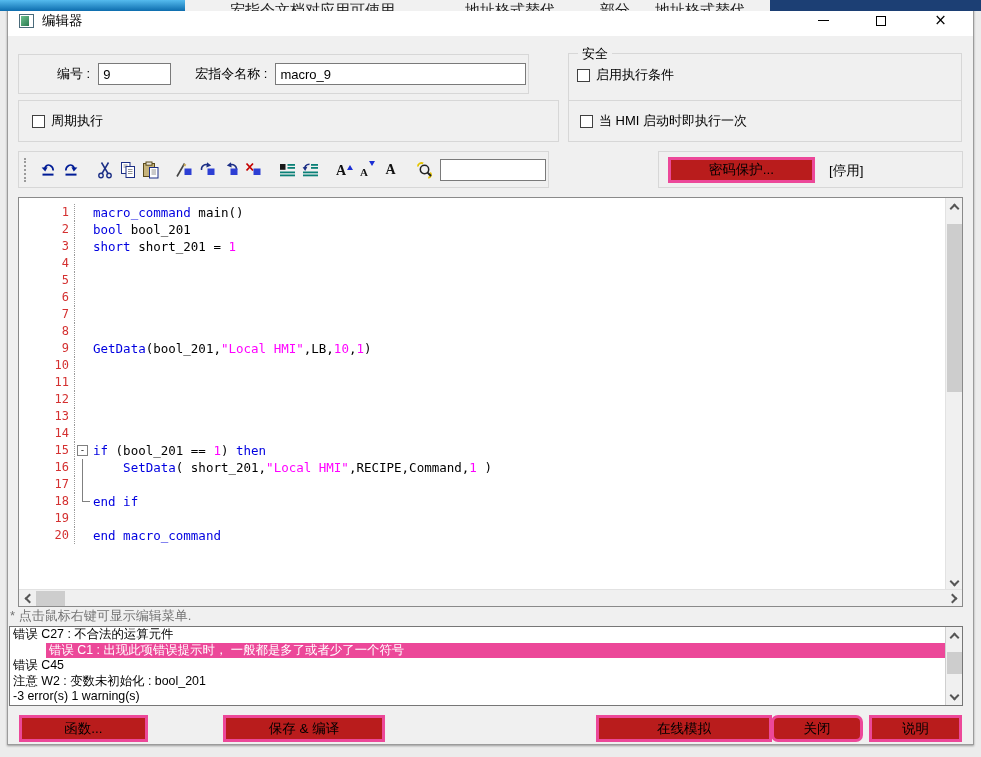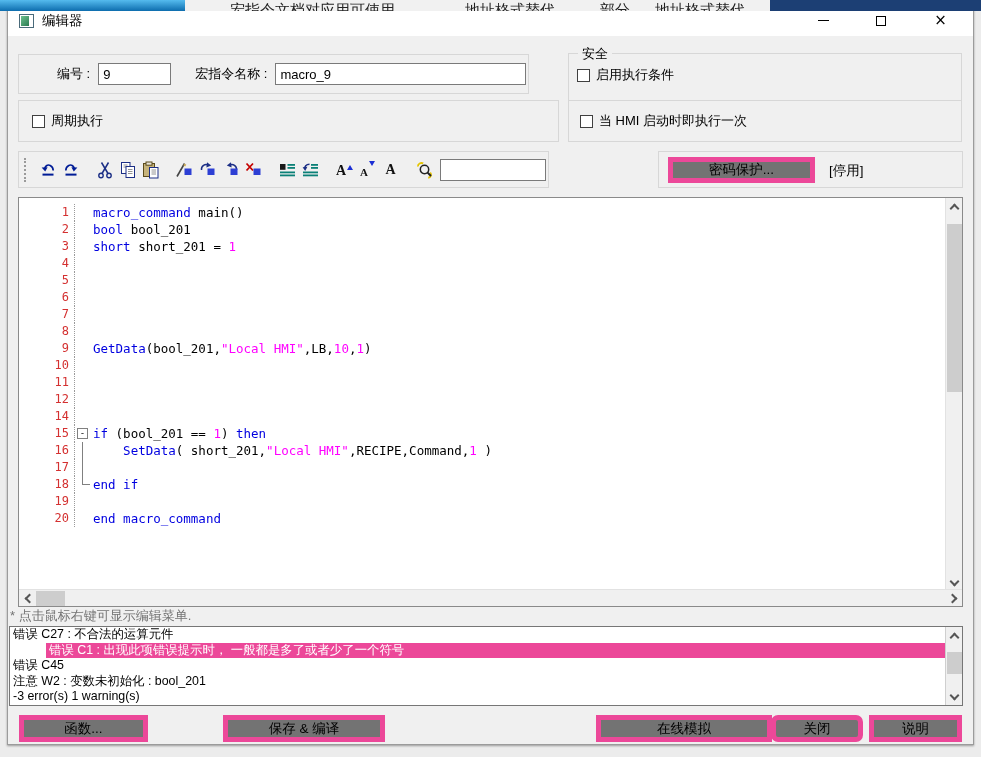--- a/index.html
+++ b/index.html
@@ -52,21 +52,21 @@
   .tbsp{width:11px;}
   .ficon{position:relative;display:inline-flex;align-items:flex-end;}
   .fA{font:bold 14px "Liberation Serif",serif;color:#111;line-height:14px;}
   .fA.small{font-size:11px;line-height:11px;}
   .ftri{width:0;height:0;border:3px solid transparent;margin-left:1px;}
   .ftri-up{border-bottom:5px solid #1c2fd4;margin-bottom:8px;}
   .ftri-down{border-top:5px solid #1c2fd4;margin-bottom:9px;}
   .inp-find{width:106px;height:22px;margin-left:4px;}
 
   .gpass{left:650px;top:145px;width:305px;height:37px;}
-  .btn{background:#737373;border:5px solid #ec4899;font:13.5px "Liberation Sans",sans-serif;
+  .btn{background:#b91c1c;border:3px solid #ec4899;font:13.5px "Liberation Sans",sans-serif;
     display:flex;align-items:center;justify-content:center;color:#000;}
   .passbtn{position:absolute;left:9px;top:5px;width:147px;height:26px;}
   .passstate{position:absolute;left:170px;top:0;height:37px;line-height:37px;font-size:13.5px;}
 
   
   .editor{left:10px;top:191px;width:945px;height:410px;background:#fff;border:1px solid #8a8a8a;}
   .codeview{position:absolute;left:0;top:0;width:927px;height:392px;overflow:hidden;padding-top:6px;}
   .code-line{height:17px;display:flex;align-items:center;
     font-family:"DejaVu Sans Mono","Liberation Mono",monospace;}
   .ln{width:56px;flex:0 0 auto;text-align:right;padding-right:5px;color:#d43030;font-size:12px;
@@ -339,20 +339,25 @@
           <span class="ln">11</span>
           <span class="fold"></span>
           <span class="codetxt"></span>
         </div>
         <div class="code-line">
           <span class="ln">12</span>
           <span class="fold"></span>
           <span class="codetxt"></span>
         </div>
         <div class="code-line">
+          <span class="ln">13</span>
+          <span class="fold"></span>
+          <span class="codetxt"></span>
+        </div>
+        <div class="code-line">
           <span class="ln">14</span>
           <span class="fold"></span>
           <span class="codetxt"></span>
         </div>
         <div class="code-line">
           <span class="ln">15</span>
           <span class="fold fold-start">
             <i class="foldbox">-</i>
           </span>
           <span class="codetxt"><span class="tk-kw">if</span><span class="tk-p"> (bool_201 == </span><span class="tk-num">1</span><span class="tk-p">) </span><span class="tk-kw">then</span></span>

